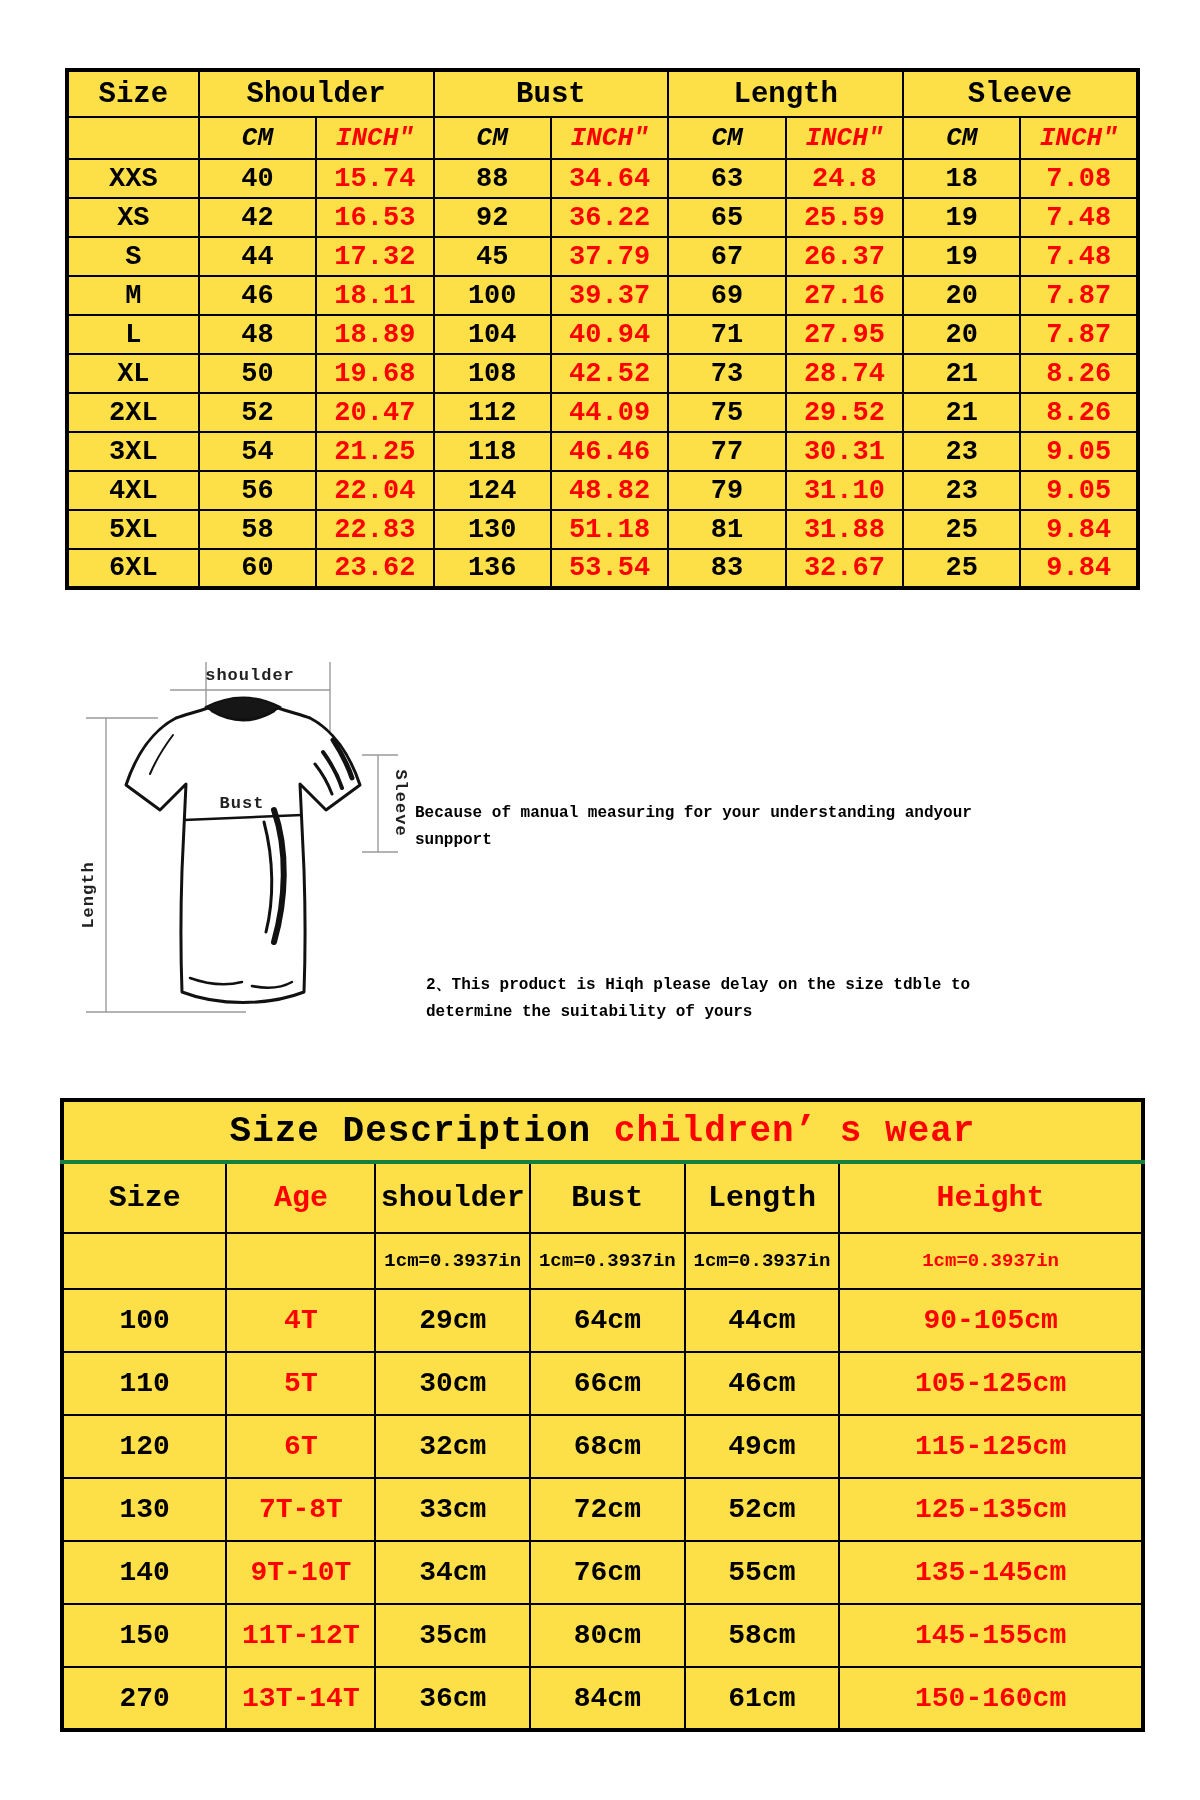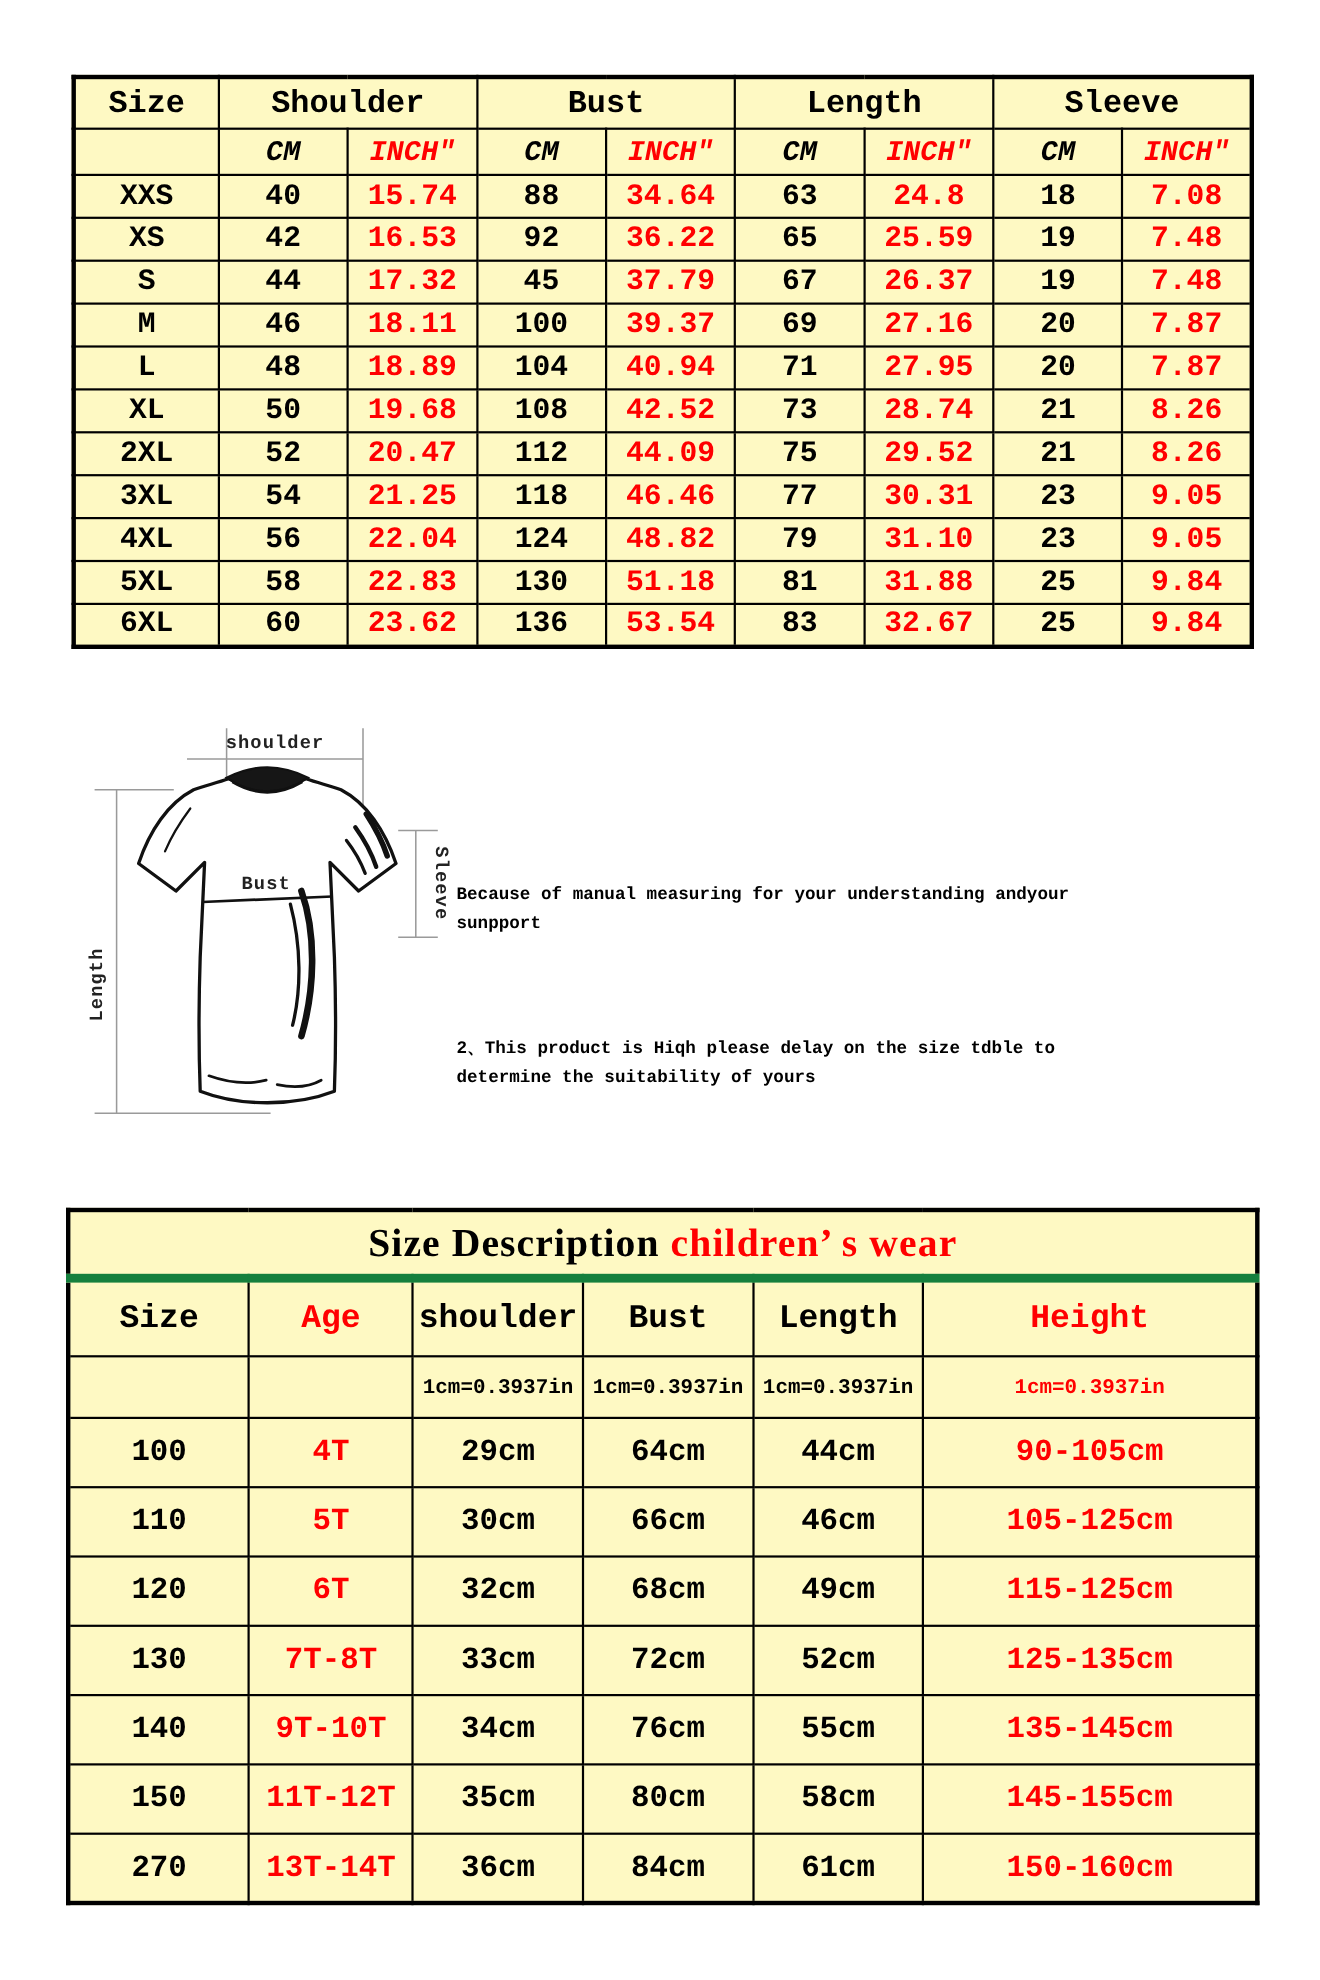--- a/index.html
+++ b/index.html
@@ -9,21 +9,21 @@
   *{margin:0;padding:0;box-sizing:border-box;}
   html,body{background:#ffffff;}
   body{
     position:relative;
     width:1200px;height:1800px;
     font-family:"Liberation Mono","DejaVu Sans Mono",monospace;
     color:var(--ink);
   }
   .block{position:absolute;}
 
-  table{border-collapse:collapse;table-layout:fixed;width:100%;background:#fef9c3;}
+  table{border-collapse:collapse;table-layout:fixed;width:100%;background:#fde047;}
 
   
   .adult{left:65px;top:68px;width:1075px;}
   .adult table{border:4px solid #000;}
   .adult th,.adult td{
     border:2px solid #000;
     text-align:center;vertical-align:middle;
     font-weight:bold;color:var(--ink);
     overflow:hidden;white-space:nowrap;
   }
@@ -40,34 +40,34 @@
     font-size:17px;fill:#222;font-weight:bold;letter-spacing:1px;
   }
 
   
   .note{
     position:absolute;left:415px;width:620px;
     font-size:16px;line-height:27px;font-weight:bold;color:var(--ink);
     white-space:nowrap;
   }
   .note1{top:800px;}
-  .note2{top:940px;}
+  .note2{top:972px;margin-left:11px;}
 
   
   .kids{left:60px;top:1098px;width:1085px;}
   .kids table{border:4px solid #000;}
   .kids th,.kids td{
     border:2px solid #000;
     text-align:center;vertical-align:middle;
     font-weight:bold;color:var(--ink);
     overflow:hidden;white-space:nowrap;
   }
   .kids .title-row td{
-    height:62px;border-bottom:8px solid #15803d;
-    font-family:Liberation Serif, serif;
+    height:62px;border-bottom:4px solid #15803d;
+    font-family:Liberation Mono, monospace;
     font-size:36px;font-weight:bold;letter-spacing:1px;
   }
   .kids .title-red{color:var(--red);}
   .kids .hdr th{height:71px;font-size:30px;}
   .kids .unit-row td{height:56px;font-size:19px;border-radius:16px;}
   .kids tbody td{height:63px;font-size:28px;}
   .kids .hdr th:nth-child(2),.kids .hdr th:nth-child(6){color:var(--red);}
   .kids td:nth-child(2),.kids td:nth-child(6){color:var(--red);}
 </style>
 </head>

